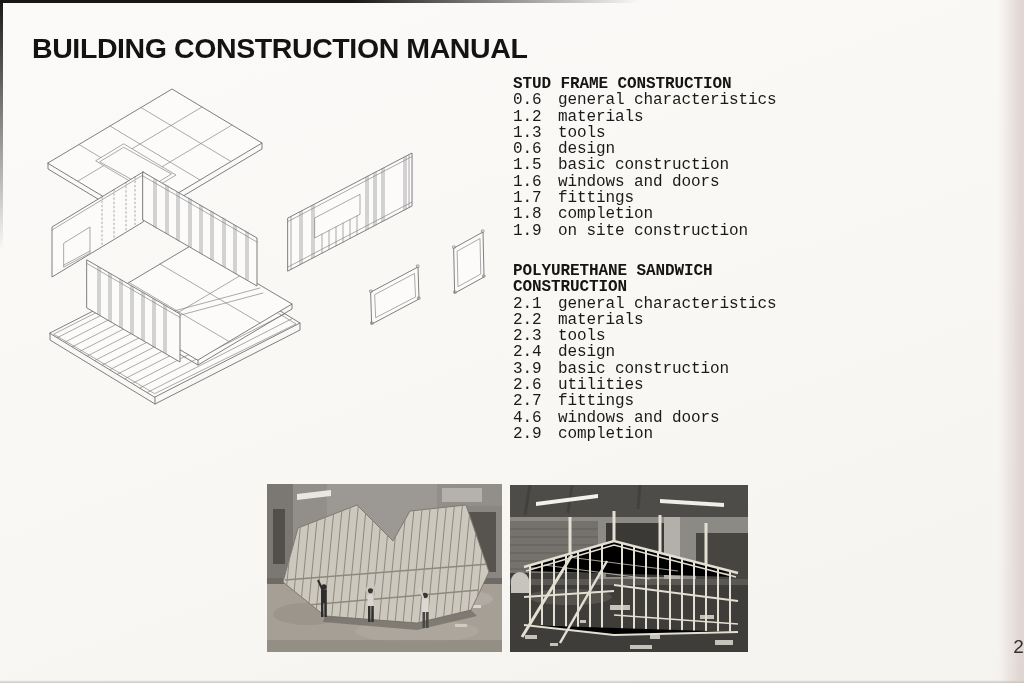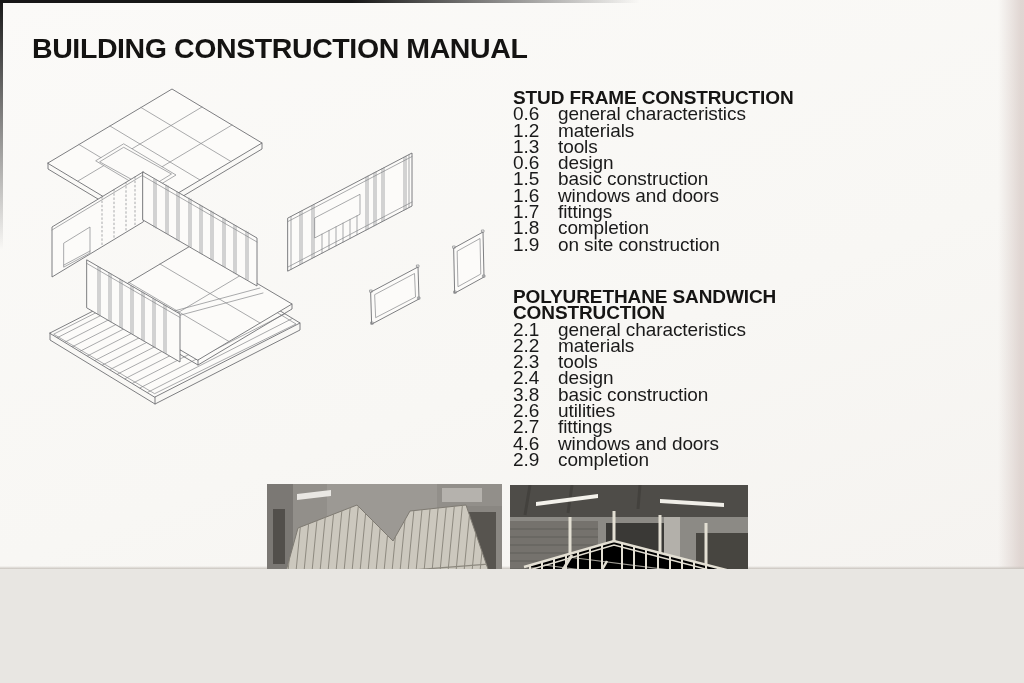--- a/index.html
+++ b/index.html
@@ -1,39 +1,39 @@
 <!DOCTYPE html>
 <html><head>
 <meta charset="utf-8">
 <style>
   html,body{margin:0;padding:0;background:#e8e6e2;}
   .page{
-    position:relative;width:1024px;height:569px;overflow:hidden;
+    position:relative;width:1024px;height:683px;overflow:hidden;
     background:linear-gradient(160deg,#fbfaf8 0%,#f8f7f4 60%,#f5f3f0 100%);
     font-family:"Liberation Sans","DejaVu Sans",sans-serif;color:#1a1a1a;
   }
   
   .edge-top{position:absolute;left:0;top:0;width:640px;height:3px;
     background:linear-gradient(to right,#171717 55%,rgba(23,23,23,0));}
   .edge-left{position:absolute;left:0;top:0;width:3px;height:250px;
     background:linear-gradient(to bottom,#171717,rgba(23,23,23,0));}
   .edge-right{position:absolute;right:0;top:0;width:26px;height:683px;
     background:linear-gradient(to right,rgba(215,201,197,0),#d8cbc7 88%);opacity:.75;}
   .edge-bottom{position:absolute;left:0;bottom:0;width:1024px;height:3px;
     background:linear-gradient(to top,#c9c4be,rgba(201,196,190,0));}
 
   .title{
     position:absolute;left:32px;top:13px;
     font-size:28.5px;font-weight:700;letter-spacing:-0.4px;color:#141312;
     white-space:nowrap;
   }
   .drawing{position:absolute;left:30px;top:75px;width:465px;height:330px;}
 
-  .toc{position:absolute;left:513px;top:90px;width:320px;font-size:19px;line-height:16.3px;letter-spacing:-0.1px;}
-  .toc-section + .toc-section{margin-top:36px;}
+  .toc{position:absolute;left:513px;top:76px;width:320px;font-size:16px;line-height:16.3px;letter-spacing:-0.1px;font-family:Liberation Mono, monospace;}
+  .toc-section + .toc-section{margin-top:24px;}
   .toc-heading{font-weight:700;color:#161514;}
   .toc-row{display:flex;}
   .toc-num{width:45px;flex:0 0 45px;}
   .toc-label{flex:1;}
 
   .photo{position:absolute;overflow:hidden;background:#9a978f;}
   .photo-left{left:267px;top:484px;width:235px;height:168px;}
   .photo-right{left:510px;top:485px;width:238px;height:167px;}
   .photo svg{display:block;}
 
@@ -178,21 +178,21 @@
           </div>
           <div class="toc-row">
             <span class="toc-num">2.3</span>
             <span class="toc-label">tools</span>
           </div>
           <div class="toc-row">
             <span class="toc-num">2.4</span>
             <span class="toc-label">design</span>
           </div>
           <div class="toc-row">
-            <span class="toc-num">3.8</span>
+            <span class="toc-num">3.9</span>
             <span class="toc-label">basic construction</span>
           </div>
           <div class="toc-row">
             <span class="toc-num">2.6</span>
             <span class="toc-label">utilities</span>
           </div>
           <div class="toc-row">
             <span class="toc-num">2.7</span>
             <span class="toc-label">fittings</span>
           </div>

